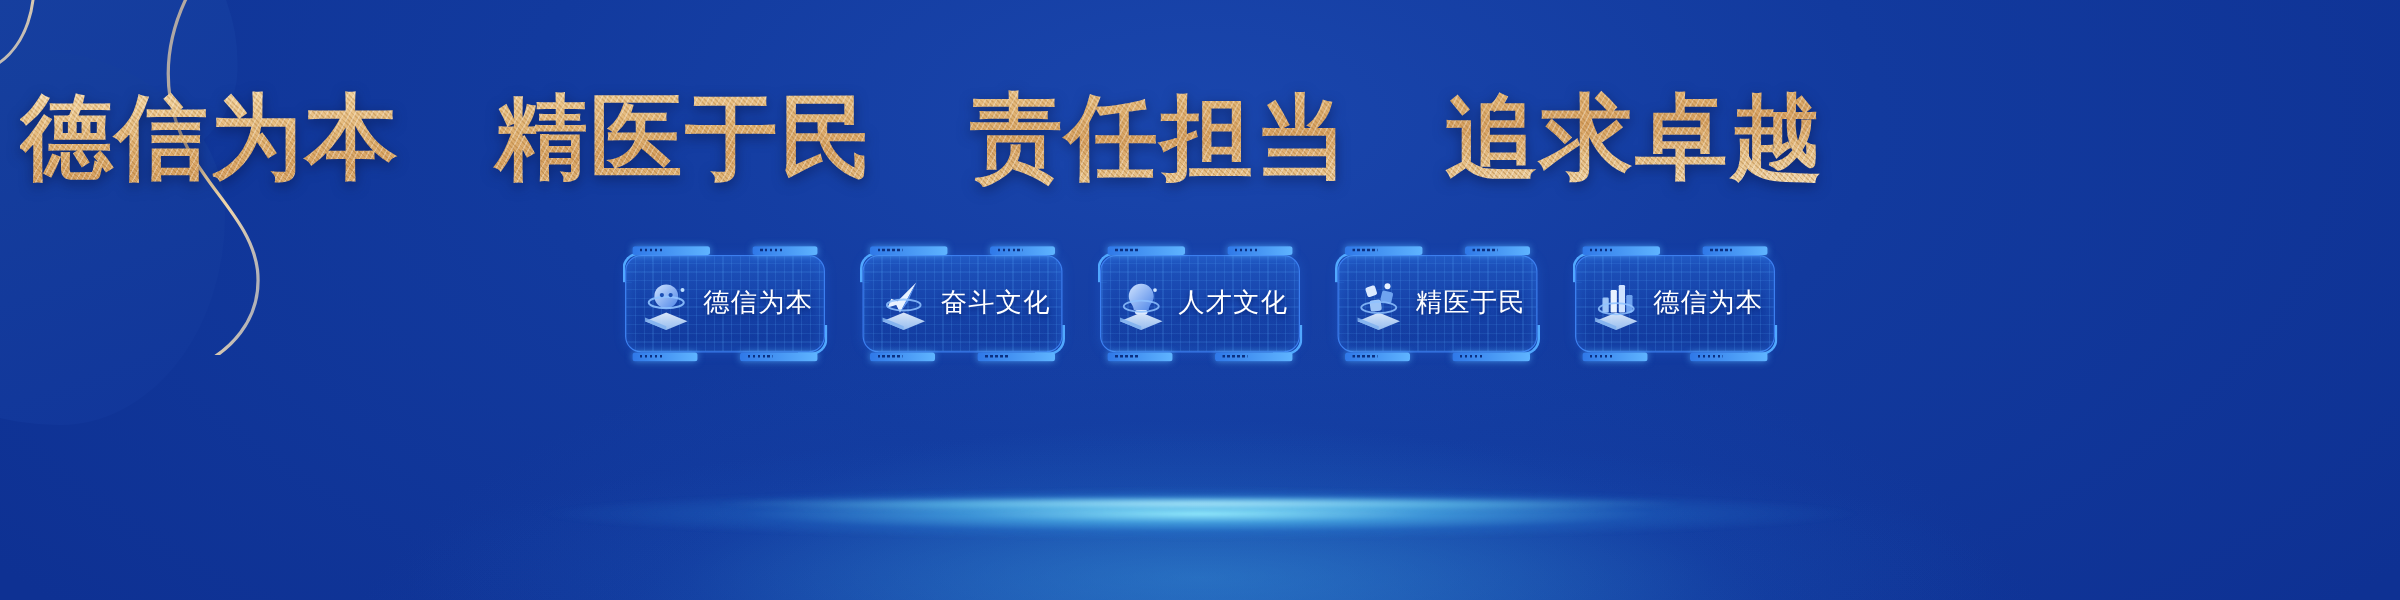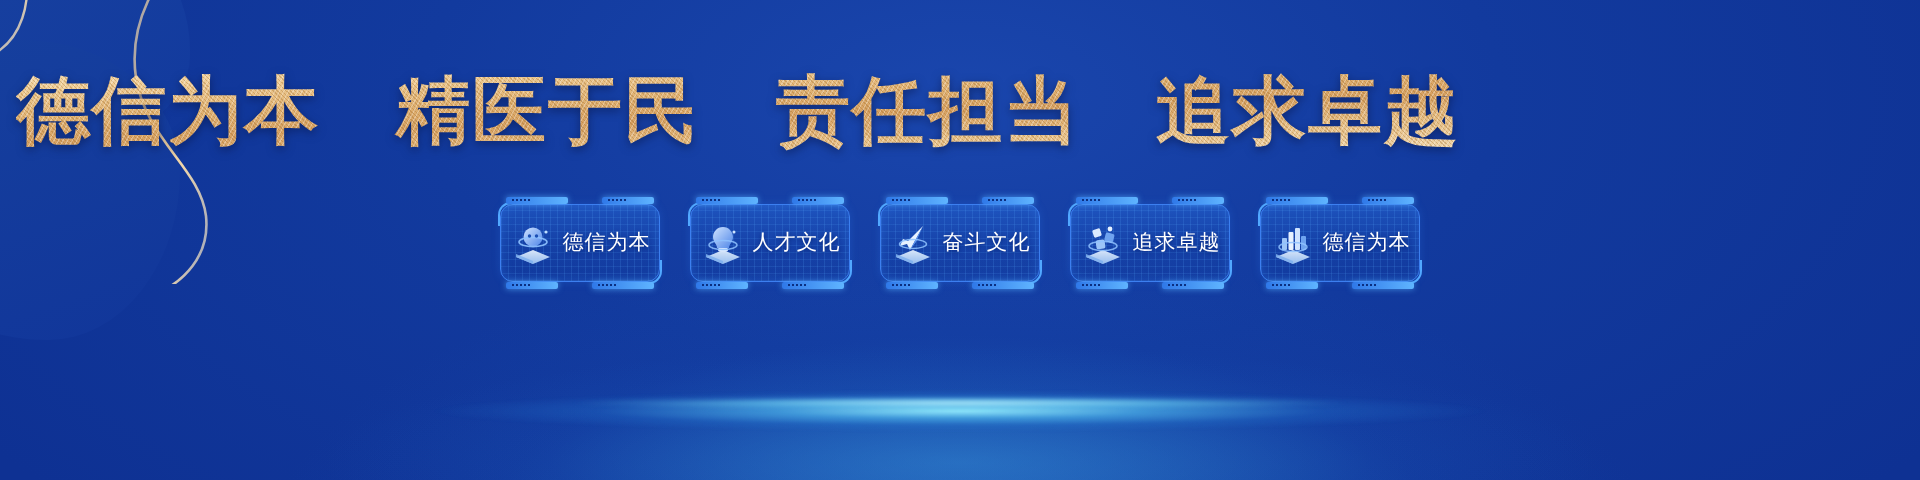--- a/index.html
+++ b/index.html
@@ -172,53 +172,53 @@
       <span class="hud hud-bl">
           <i></i>
         </span>
       <span class="hud hud-br">
           <i></i>
         </span>
       <span class="card-icon">
         <svg viewBox="0 0 46 44" width="46" height="44">
           <path d="M23 30 L40 37 L23 44 L6 37 Z" fill="url(#pedA)" opacity=".92"></path>
           <path d="M6 37 L23 44 L23 41 L6 34 Z" fill="#7fb0ee" opacity=".85"></path>
+          <path d="M33 6 L18 21 L13 19 L10 26 L17 24 L20 30 Z" fill="#e8f2ff"></path>
+          <path d="M33 6 L20 30 L26 22 Z" fill="#5f95ee"></path>
+          <ellipse cx="23" cy="24" rx="13.5" ry="4.4" fill="none" stroke="#8fc2ff" stroke-width="1.5" opacity=".85"></ellipse>
+        </svg>
+      </span>
+      <span class="card-label">奋斗文化</span>
+    </div>
+
+    <div class="card">
+      <div class="card-frame"></div>
+      <span class="hud hud-tl">
+          <i></i>
+        </span>
+      <span class="hud hud-tr">
+          <i></i>
+        </span>
+      <span class="hud hud-bl">
+          <i></i>
+        </span>
+      <span class="hud hud-br">
+          <i></i>
+        </span>
+      <span class="card-icon">
+        <svg viewBox="0 0 46 44" width="46" height="44">
+          <path d="M23 30 L40 37 L23 44 L6 37 Z" fill="url(#pedA)" opacity=".92"></path>
+          <path d="M6 37 L23 44 L23 41 L6 34 Z" fill="#7fb0ee" opacity=".85"></path>
           <path d="M23 7 C29 7 33 12 33 17 C33 22 29 24 29 28 L17 28 C17 24 13 22 13 17 C13 12 17 7 23 7 Z" fill="url(#bodyA)"></path>
           <rect x="18" y="28" width="10" height="3.4" rx="1.4" fill="#dceaff"></rect>
           <ellipse cx="23" cy="25" rx="14" ry="4.5" fill="none" stroke="#8fc2ff" stroke-width="1.5" opacity=".85"></ellipse>
           <circle cx="34" cy="12" r="1.5" fill="#cfe6ff"></circle>
         </svg>
       </span>
       <span class="card-label">人才文化</span>
-    </div>
-
-    <div class="card">
-      <div class="card-frame"></div>
-      <span class="hud hud-tl">
-          <i></i>
-        </span>
-      <span class="hud hud-tr">
-          <i></i>
-        </span>
-      <span class="hud hud-bl">
-          <i></i>
-        </span>
-      <span class="hud hud-br">
-          <i></i>
-        </span>
-      <span class="card-icon">
-        <svg viewBox="0 0 46 44" width="46" height="44">
-          <path d="M23 30 L40 37 L23 44 L6 37 Z" fill="url(#pedA)" opacity=".92"></path>
-          <path d="M6 37 L23 44 L23 41 L6 34 Z" fill="#7fb0ee" opacity=".85"></path>
-          <path d="M33 6 L18 21 L13 19 L10 26 L17 24 L20 30 Z" fill="#e8f2ff"></path>
-          <path d="M33 6 L20 30 L26 22 Z" fill="#5f95ee"></path>
-          <ellipse cx="23" cy="24" rx="13.5" ry="4.4" fill="none" stroke="#8fc2ff" stroke-width="1.5" opacity=".85"></ellipse>
-        </svg>
-      </span>
-      <span class="card-label">奋斗文化</span>
     </div>
 
 
     <div class="card">
       <div class="card-frame"></div>
       <span class="hud hud-tl">
           <i></i>
         </span>
       <span class="hud hud-tr">
           <i></i>
@@ -233,21 +233,21 @@
         <svg viewBox="0 0 46 44" width="46" height="44">
           <path d="M23 30 L40 37 L23 44 L6 37 Z" fill="url(#pedA)" opacity=".92"></path>
           <path d="M6 37 L23 44 L23 41 L6 34 Z" fill="#7fb0ee" opacity=".85"></path>
           <rect x="13" y="9" width="8" height="8" rx="1.6" fill="#dbeaff" transform="rotate(-18 17 13)"></rect>
           <rect x="25" y="13" width="9" height="9" rx="1.8" fill="#6fa3f0" transform="rotate(14 29 17)"></rect>
           <rect x="16" y="20" width="9" height="9" rx="1.8" fill="#9cc4f7" transform="rotate(-8 20 24)"></rect>
           <circle cx="30" cy="9" r="2.4" fill="#e6f1ff"></circle>
           <ellipse cx="23" cy="26" rx="14" ry="4.5" fill="none" stroke="#8fc2ff" stroke-width="1.5" opacity=".85"></ellipse>
         </svg>
       </span>
-      <span class="card-label">追求卓越</span>
+      <span class="card-label">精医于民</span>
     </div>
 
     <div class="card">
       <div class="card-frame"></div>
       <span class="hud hud-tl">
           <i></i>
         </span>
       <span class="hud hud-tr">
           <i></i>
         </span>

